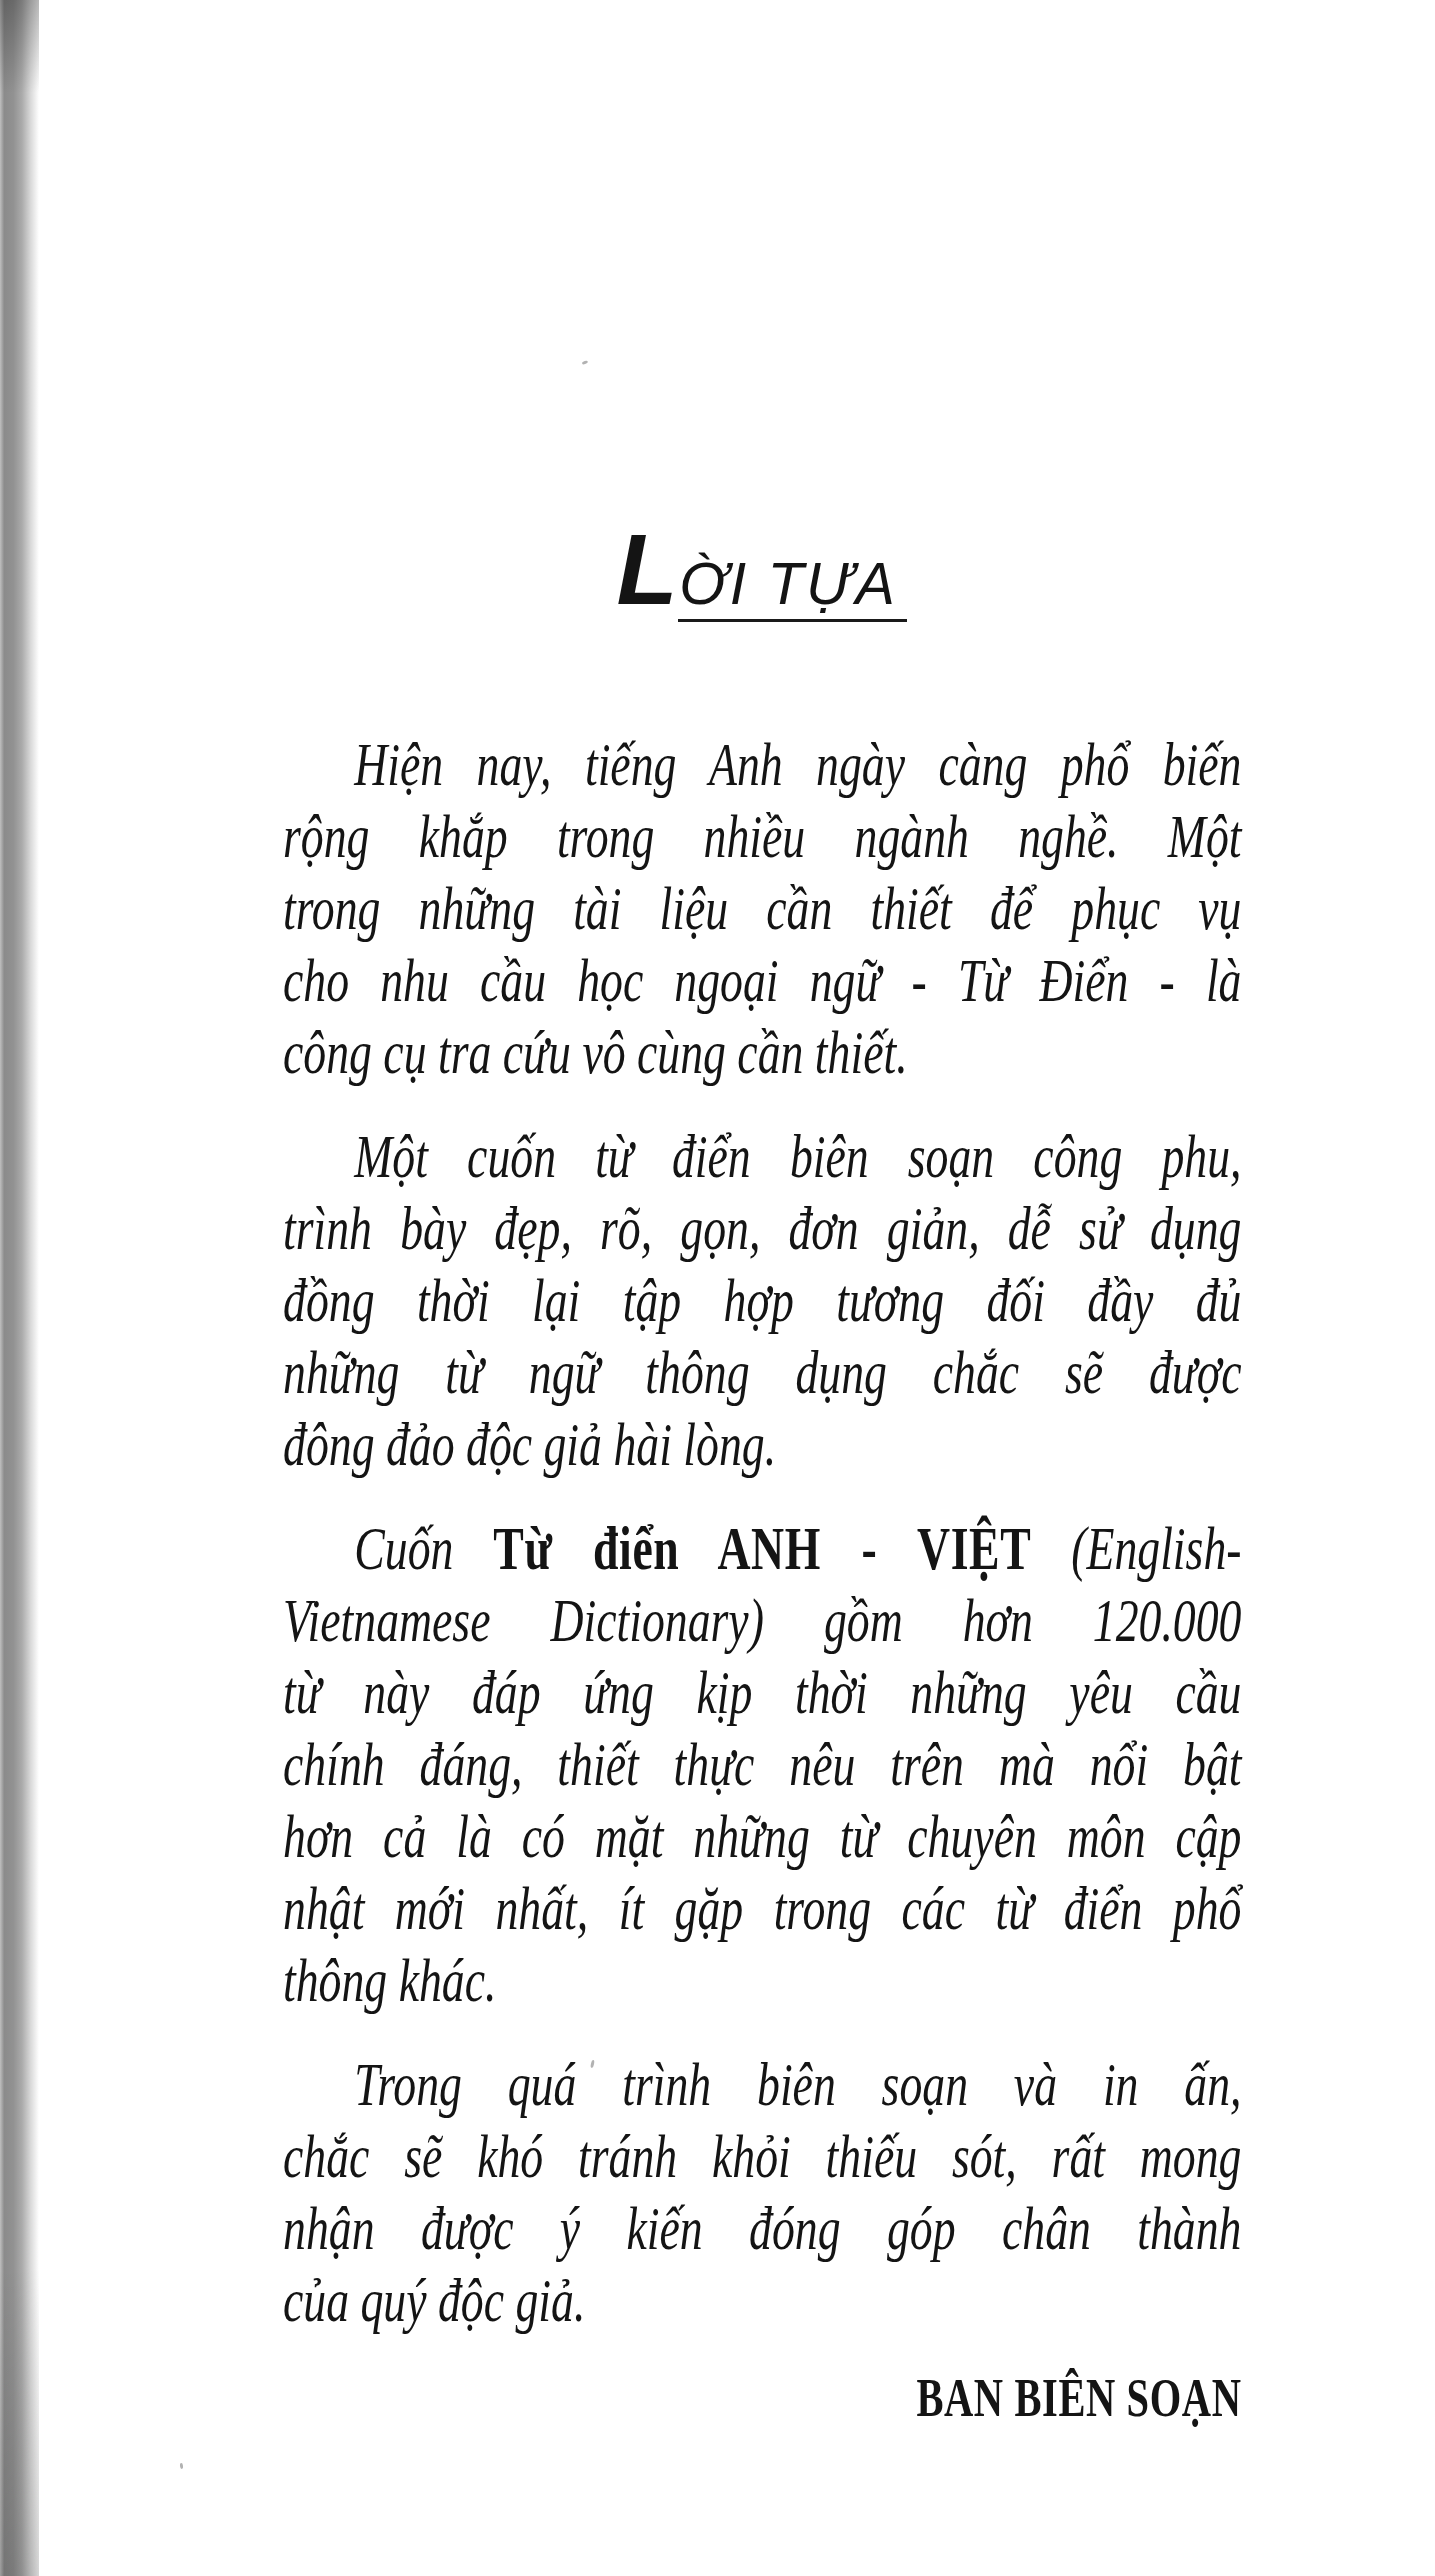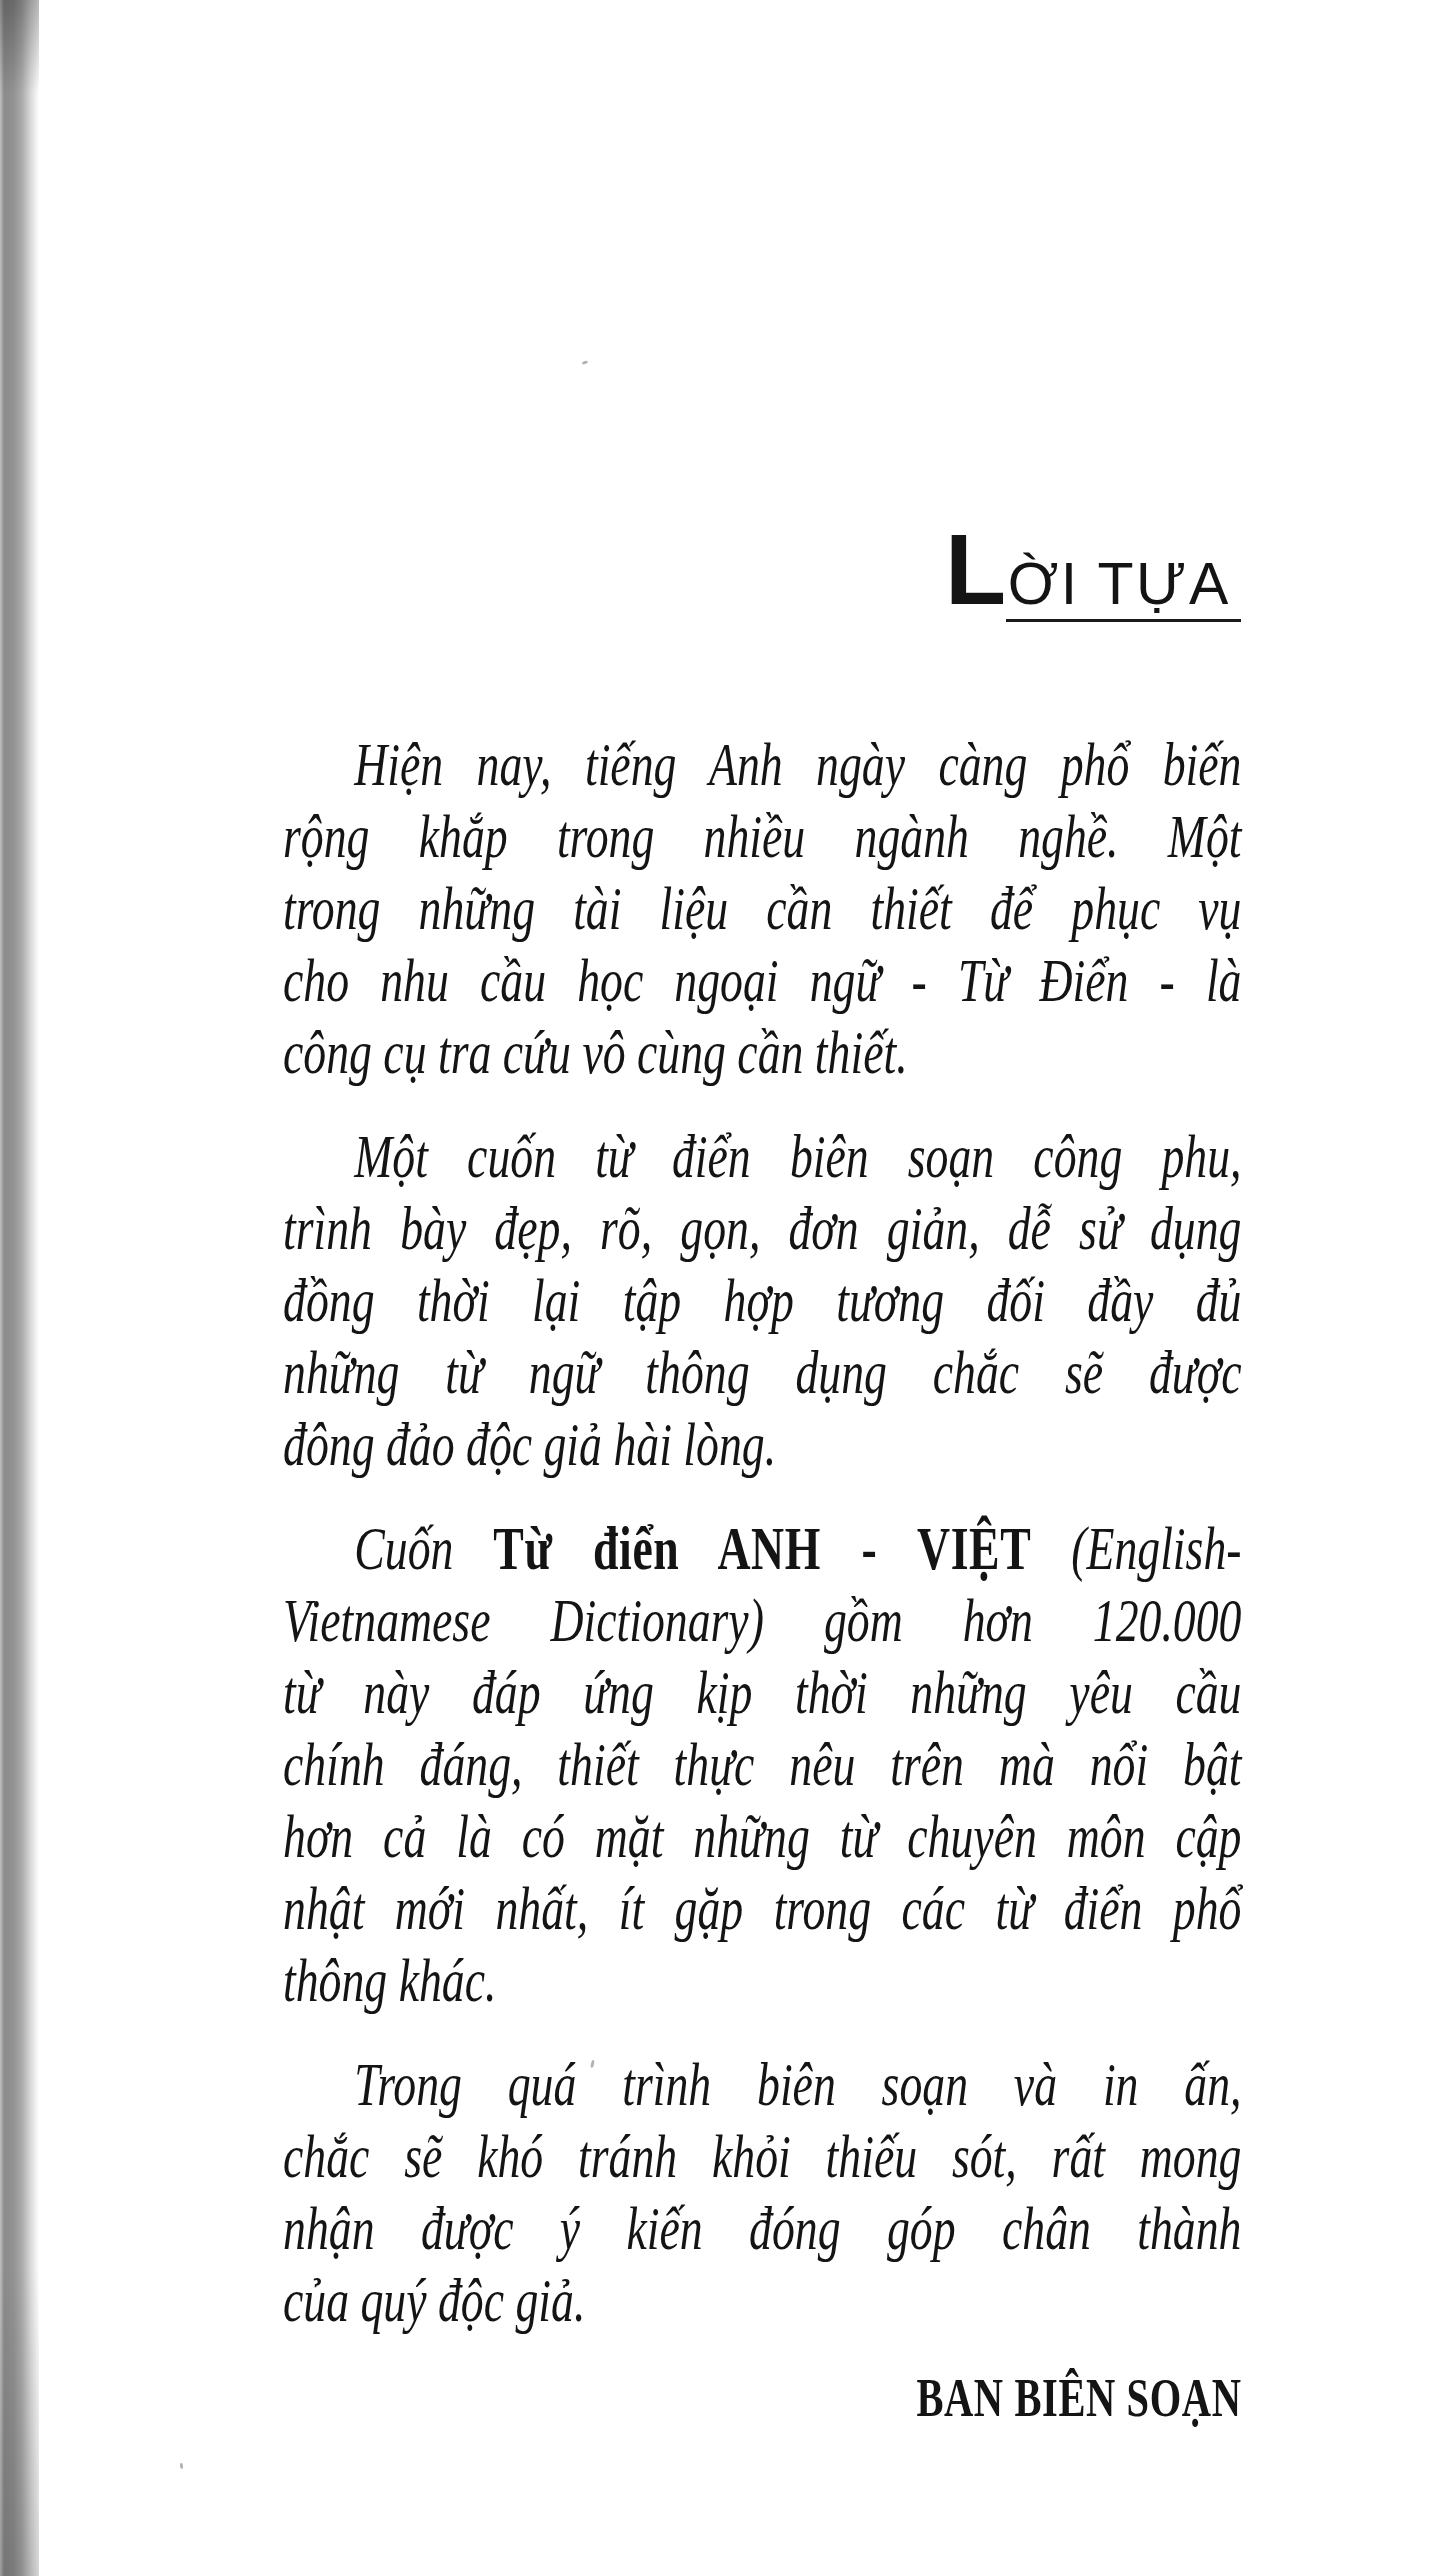--- a/index.html
+++ b/index.html
@@ -33,24 +33,25 @@
     background: linear-gradient(to bottom,
       rgba(0,0,0,0.28) 0px, rgba(0,0,0,0) 93px,
       rgba(0,0,0,0) 88%, rgba(0,0,0,0.16) 100%);
   }
   
   .title {
     position: absolute;
     top: 501px;
     left: 283px;
     width: 958px;
-    text-align: right;
+    text-align: center;
     font-family: "Liberation Sans", "DejaVu Sans", sans-serif;
     line-height: 1;
     white-space: nowrap;
+    font-style: italic;
   }
   .title .initial {
     font-size: 100px;
     font-weight: 700;
     letter-spacing: 0;
   }
   .title .rest {
     display: inline-block;
     font-size: 59px;
     font-weight: 500;

